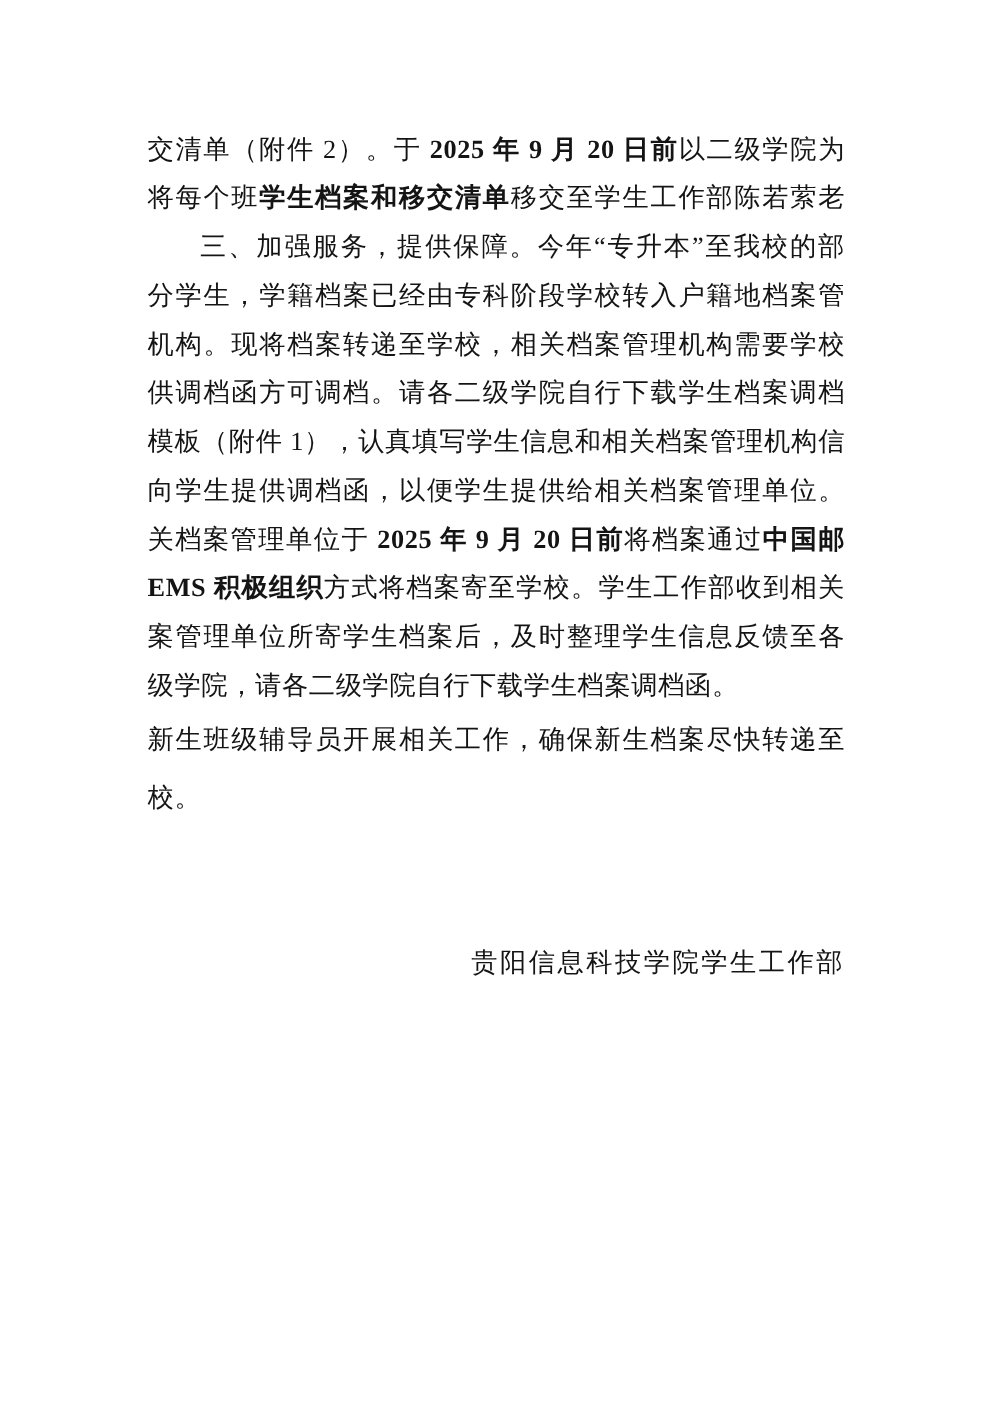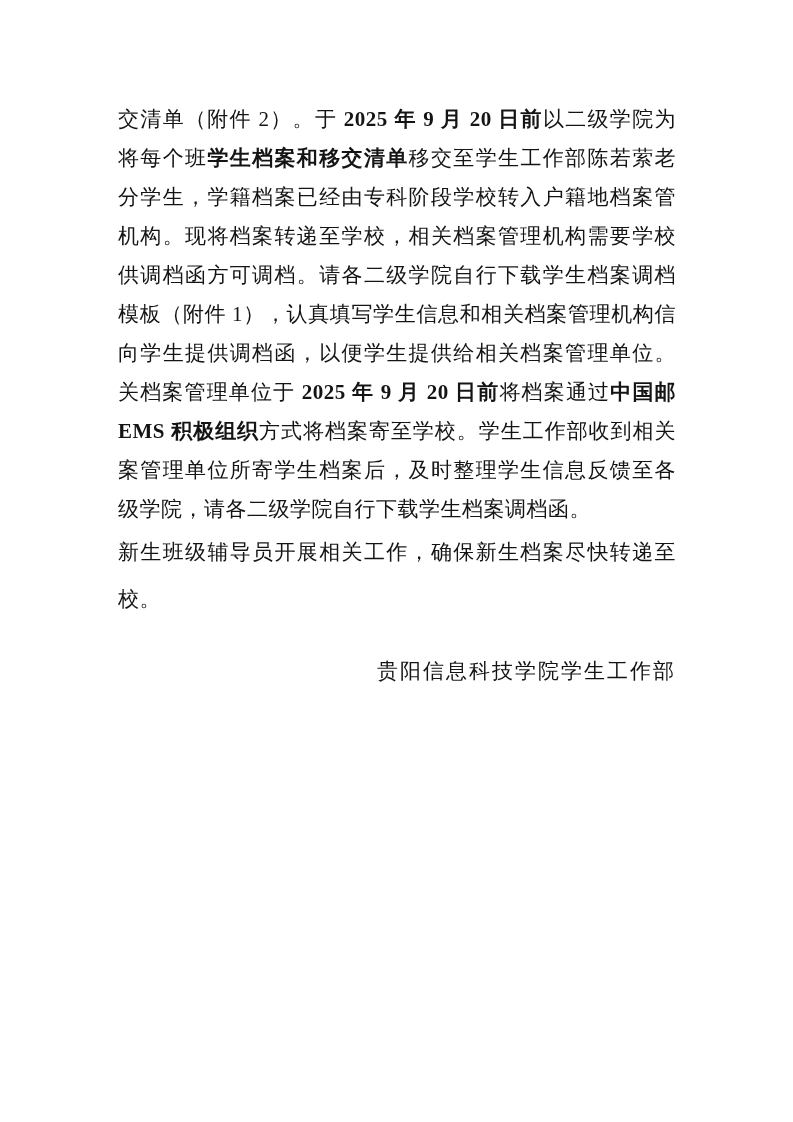--- a/index.html
+++ b/index.html
@@ -37,21 +37,21 @@
     overflow: hidden;
   }
   .line.fill {
     text-align: justify;
     text-align-last: justify;
     -moz-text-align-last: justify;
   }
   .line.indent { text-indent: 2em; }
   .run-bold { font-weight: 700; }
   .signature {
-    margin-top: 28px;
+    margin-top: 88px;
     display: flex;
     justify-content: flex-end;
   }
   .sig-inner { text-align: center; }
   .sig-org {
     line-height: 40px;
     white-space: nowrap;
     letter-spacing: 2px;
   }
   .sig-date {
@@ -64,20 +64,21 @@
 <body>
 
 <div class="page">
   <div class="doc">
     <div id="doc-body">
         <div class="paragraph para-main">
           <div class="line fill"><span class="run">交清单（附件 2）。于 </span><span class="run-bold">2025 年 9 月 20 日前</span><span class="run">以二级学院为单位</span></div>
           <div class="line fill"><span class="run">将每个班</span><span class="run-bold">学生档案和移交清单</span><span class="run">移交至学生工作部陈若萦老</span></div>
         </div>
         <div class="paragraph para-main">
+          <div class="line fill indent"><span class="run">三、加强服务，提供保障。今年“专升本”至我校的部</span></div>
           <div class="line fill"><span class="run">分学生，学籍档案已经由专科阶段学校转入户籍地档案管理</span></div>
           <div class="line fill"><span class="run">机构。现将档案转递至学校，相关档案管理机构需要学校提</span></div>
           <div class="line fill"><span class="run">供调档函方可调档。请各二级学院自行下载学生档案调档函</span></div>
           <div class="line fill"><span class="run">模板（附件 1），认真填写学生信息和相关档案管理机构信息，</span></div>
           <div class="line fill"><span class="run">向学生提供调档函，以便学生提供给相关档案管理单位。相</span></div>
           <div class="line fill"><span class="run">关档案管理单位于 </span><span class="run-bold">2025 年 9 月 20 日前</span><span class="run">将档案通过</span><span class="run-bold">中国邮政</span></div>
           <div class="line fill"><span class="run-bold">EMS 积极组织</span><span class="run">方式将档案寄至学校。学生工作部收到相关档</span></div>
           <div class="line fill"><span class="run">案管理单位所寄学生档案后，及时整理学生信息反馈至各二</span></div>
           <div class="line"><span class="run">级学院，请各二级学院自行下载学生档案调档函。</span></div>
         </div>

